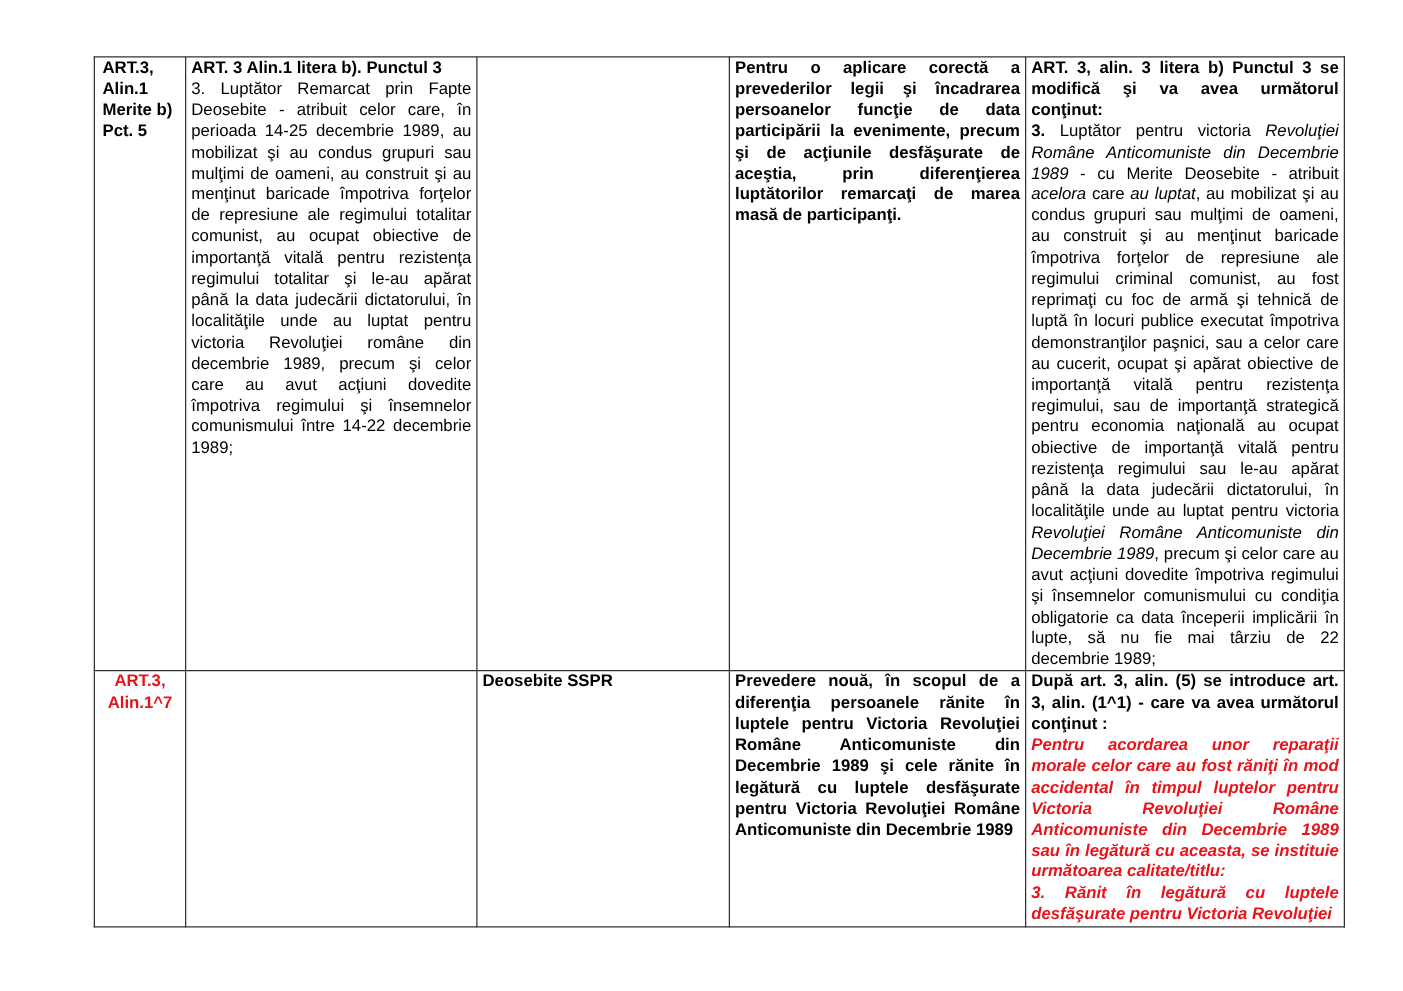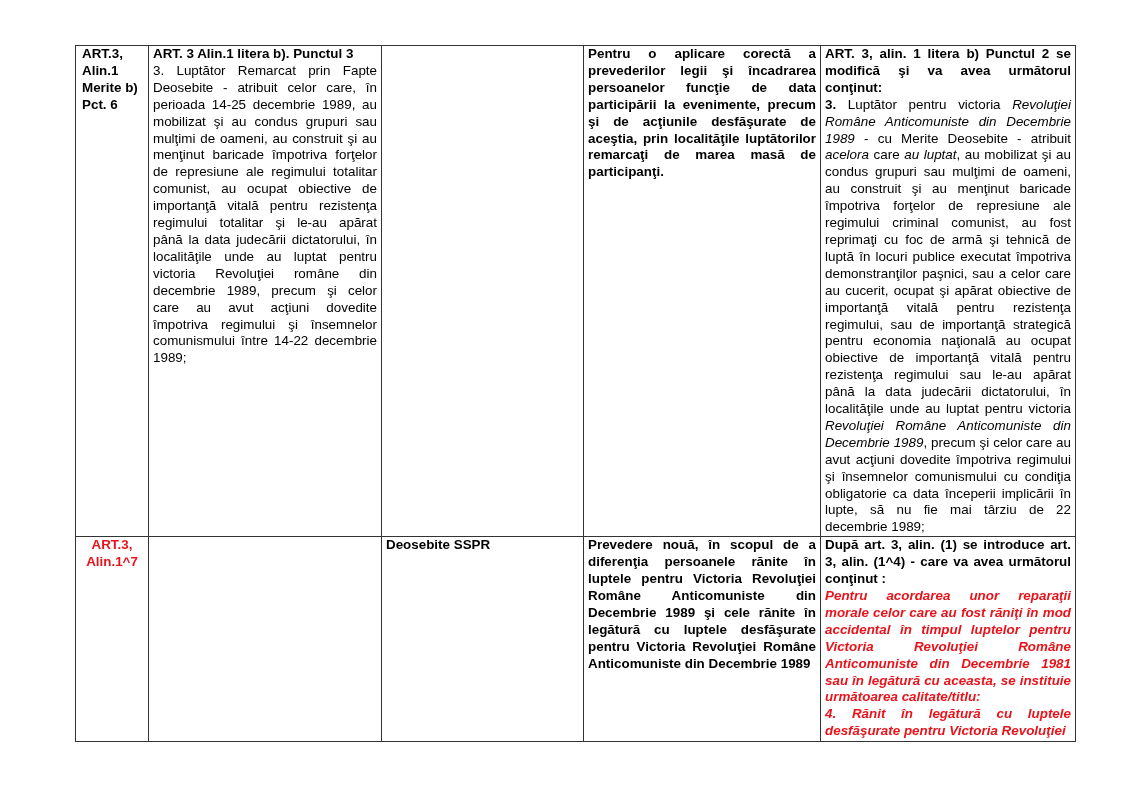--- a/index.html
+++ b/index.html
@@ -31,42 +31,42 @@
         <col class="c3">
         <col class="c4">
         <col class="c5">
       </colgroup>
     <tbody>
         <tr class="row1">
       <td class="b c1cell">
         <div>ART.3,</div>
         <div>Alin.1</div>
         <div>Merite b)</div>
-        <div>Pct. 6</div>
+        <div>Pct. 5</div>
       </td>
       <td class="j">
         <div class="b">ART. 3 Alin.1 litera b). Punctul 3</div>
         <div>3. Luptător Remarcat prin Fapte Deosebite - atribuit celor care, în perioada 14-25 decembrie 1989, au mobilizat şi au condus grupuri sau mulţimi de oameni, au construit şi au menţinut baricade împotriva forţelor de represiune ale regimului totalitar comunist, au ocupat obiective de importanţă vitală pentru rezistenţa regimului totalitar şi le-au apărat până la data judecării dictatorului, în localităţile unde au luptat pentru victoria Revoluţiei române din decembrie 1989, precum şi celor care au avut acţiuni dovedite împotriva regimului şi însemnelor comunismului între 14-22 decembrie 1989;</div>
       </td>
       <td></td>
-      <td class="b j">Pentru o aplicare corectă a prevederilor legii şi încadrarea persoanelor funcţie de data participării la evenimente, precum şi de acţiunile desfăşurate de aceştia, prin localităţile luptătorilor remarcaţi de marea masă de participanţi.</td>
+      <td class="b j">Pentru o aplicare corectă a prevederilor legii şi încadrarea persoanelor funcţie de data participării la evenimente, precum şi de acţiunile desfăşurate de aceştia, prin diferenţierea luptătorilor remarcaţi de marea masă de participanţi.</td>
       <td class="j">
-        <div class="b">ART. 3, alin. 1 litera b) Punctul 2 se modifică şi va avea următorul conţinut:</div>
+        <div class="b">ART. 3, alin. 3 litera b) Punctul 3 se modifică şi va avea următorul conţinut:</div>
         <div><span class="b">3.</span><span> Luptător pentru victoria </span><span class="i">Revoluţiei Române Anticomuniste din Decembrie 1989</span><span> - cu Merite Deosebite - atribuit </span><span class="i">acelora</span><span> care </span><span class="i">au luptat</span><span>, au mobilizat şi au condus grupuri sau mulţimi de oameni, au construit şi au menţinut baricade împotriva forţelor de represiune ale regimului criminal comunist, au fost reprimaţi cu foc de armă şi tehnică de luptă în locuri publice executat împotriva demonstranţilor paşnici, sau a celor care au cucerit, ocupat şi apărat obiective de importanţă vitală pentru rezistenţa regimului, sau de importanţă strategică pentru economia naţională au ocupat obiective de importanţă vitală pentru rezistenţa regimului sau le-au apărat până la data judecării dictatorului, în localităţile unde au luptat pentru victoria </span><span class="i">Revoluţiei Române Anticomuniste din Decembrie 1989</span><span>, precum şi celor care au avut acţiuni dovedite împotriva regimului şi însemnelor comunismului cu condiţia obligatorie ca data începerii implicării în lupte, să nu fie mai târziu de 22 decembrie 1989;</span></div>
       </td>
     </tr>
     <tr class="row2">
       <td class="b red center">
         <div>ART.3,</div>
         <div>Alin.1^7</div>
       </td>
       <td></td>
       <td class="b">Deosebite SSPR</td>
       <td class="b j">Prevedere nouă, în scopul de a diferenţia persoanele rănite în luptele pentru Victoria Revoluţiei Române Anticomuniste din Decembrie 1989 şi cele rănite în legătură cu luptele desfăşurate pentru Victoria Revoluţiei Române Anticomuniste din Decembrie 1989</td>
       <td class="j">
-        <div class="b">După art. 3, alin. (1) se introduce art. 3, alin. (1^4) - care va avea următorul conţinut :</div>
-        <div class="b i red">Pentru acordarea unor reparaţii morale celor care au fost răniţi în mod accidental în timpul luptelor pentru Victoria Revoluţiei Române Anticomuniste din Decembrie 1981 sau în legătură cu aceasta, se instituie următoarea calitate/titlu:</div>
-        <div class="b i red">4. Rănit în legătură cu luptele desfăşurate pentru Victoria Revoluţiei</div>
+        <div class="b">După art. 3, alin. (5) se introduce art. 3, alin. (1^1) - care va avea următorul conţinut :</div>
+        <div class="b i red">Pentru acordarea unor reparaţii morale celor care au fost răniţi în mod accidental în timpul luptelor pentru Victoria Revoluţiei Române Anticomuniste din Decembrie 1989 sau în legătură cu aceasta, se instituie următoarea calitate/titlu:</div>
+        <div class="b i red">3. Rănit în legătură cu luptele desfăşurate pentru Victoria Revoluţiei</div>
       </td>
     </tr>
   </tbody>
     </table>
 </div>
 
 </body></html>

